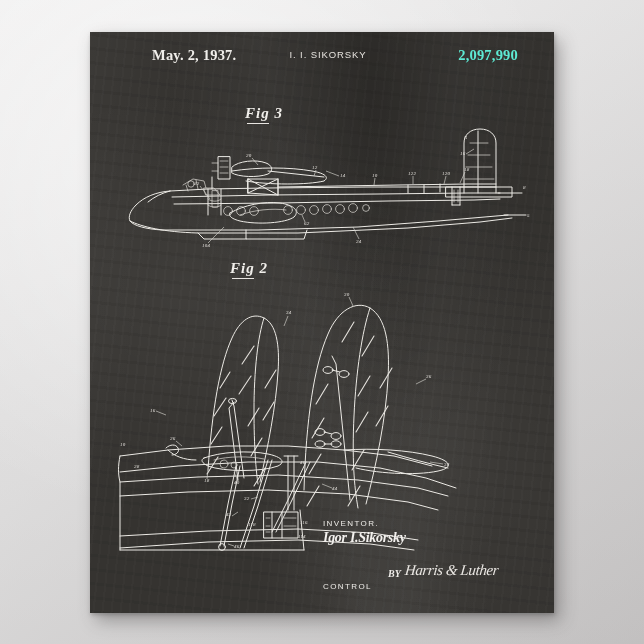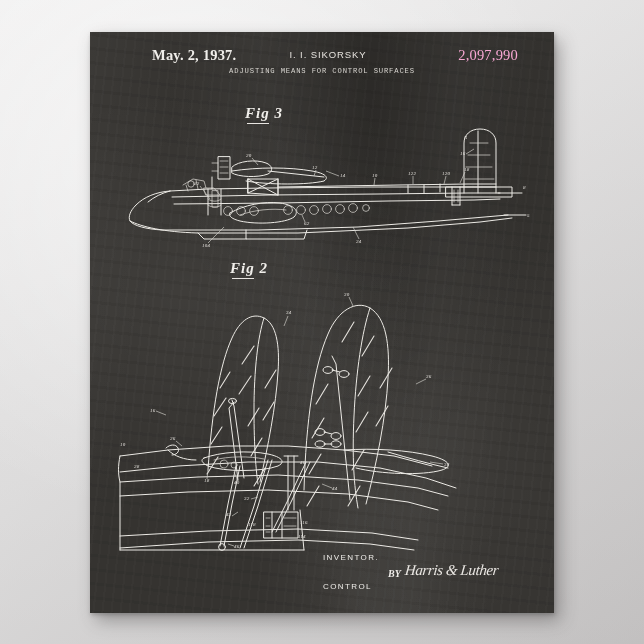--- a/index.html
+++ b/index.html
@@ -70,24 +70,24 @@
     font-weight: bold;
     font-size: 14.5px;
     letter-spacing: .2px;
     color: #f0eeea;
   }
   #hdr-num {
     position: absolute;
     right: 36px;
     top: 15px;
     font-family: "Liberation Serif", serif;
-    font-weight: normal;
+    font-weight: bold;
     font-size: 14.5px;
     letter-spacing: .2px;
-    color: #f9a8d4;
+    color: #5eead4;
   }
   #hdr-name {
     position: absolute;
     left: 12px; right: 0;
     top: 17px;
     text-align: center;
     font-family: "Liberation Sans", sans-serif;
     font-size: 9.5px;
     letter-spacing: .9px;
     color: #e6e3de;
@@ -167,21 +167,21 @@
     font-size: 14px;
     letter-spacing: -.3px;
     margin-top: 2px;
     color: #f3f1ee;
   }
   #sig-byrow {
     display: flex;
     align-items: flex-end;
     justify-content: flex-end;
     gap: 4px;
-    margin-top: 0;
+    margin-top: 16px;
   }
   #sig-by {
     font-family: "Liberation Serif", serif;
     font-style: italic;
     font-weight: bold;
     font-size: 10px;
   }
   #sig-attorney-name {
     font-family: "Liberation Serif", serif;
     font-style: italic;
@@ -206,21 +206,20 @@
 
   <div id="poster-shadow"></div>
 
   <div id="poster">
     <div class="tex1"></div>
     <div class="tex2"></div>
 
     <div id="hdr-date">May. 2, 1937.</div>
     <div id="hdr-name">I. I. SIKORSKY</div>
     <div id="hdr-num">2,097,990</div>
-    <div id="hdr-title">ADJUSTING MEANS FOR CONTROL SURFACES</div>
 
     <div class="fig-label" id="fig1-label">Fig 3</div>
 
     <svg class="draw" id="fig1" style="left:18px; top:95px;" width="430" height="120" viewBox="0 0 430 120">
 
       <path class="ln" d="M62 64 C48 65 36 70 28 78 C22 84 20 90 22 94 C26 99 38 102 54 103
                           L150 103 L250 100 L330 94 L400 88"></path>
       <path class="ln" d="M22 94 C34 100 56 105 90 106 L190 106 L300 101 L372 95 L404 91"></path>
 
       <path class="ln" d="M138 103 L138 112 L196 112 L199 103"></path>
@@ -436,20 +435,21 @@
       <path class="lead" d="M124 256 L130 252"></path>
       <text class="num" x="126" y="288">46</text>
       <path class="lead" d="M126 286 L120 284"></path>
       <text class="num" x="140" y="266">118</text>
       <text class="num" x="192" y="264">116</text>
       <text class="num" x="190" y="278">114</text>
     </svg>
 
     <div id="sig">
       <div id="sig-inventor">INVENTOR.</div>
+      <div id="sig-name">Igor I.Sikorsky</div>
       <div id="sig-byrow">
         <span id="sig-by">BY</span>
         <span id="sig-attorney-name">Harris &amp; Luther</span>
       </div>
       <div id="sig-attorney">CONTROL</div>
     </div>
 
   </div>
 </div>
 

